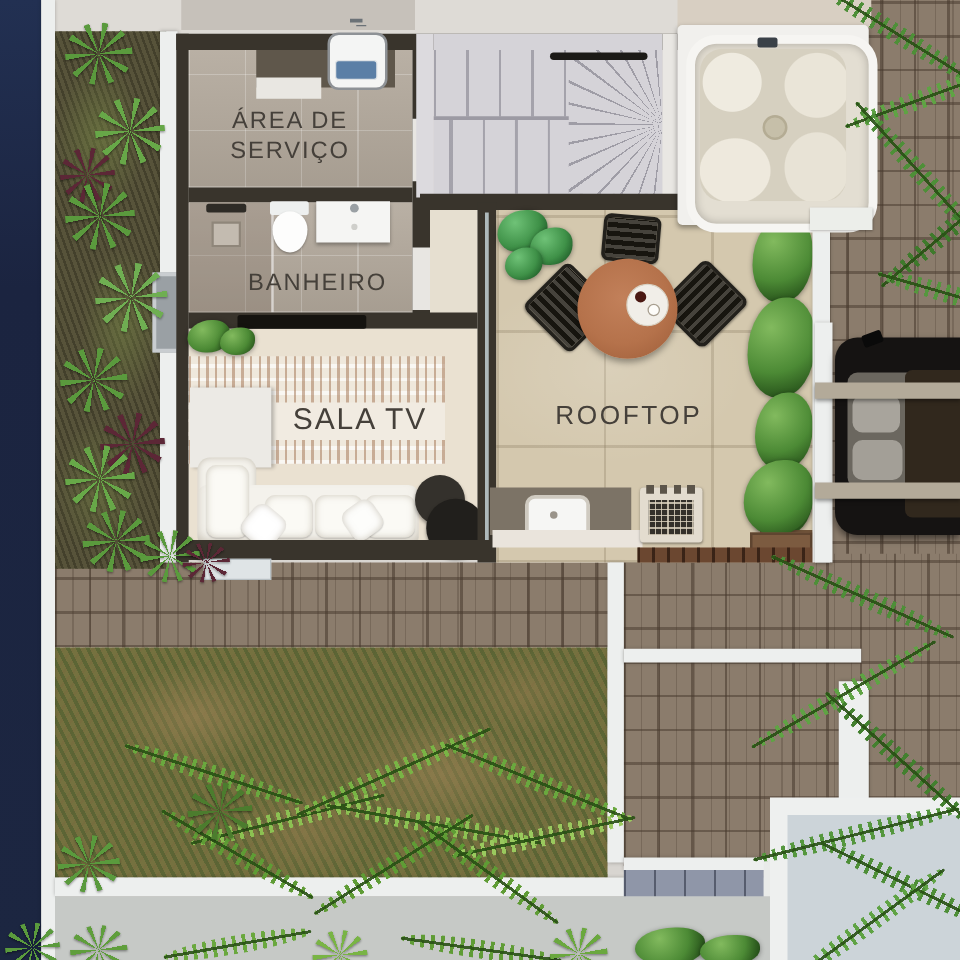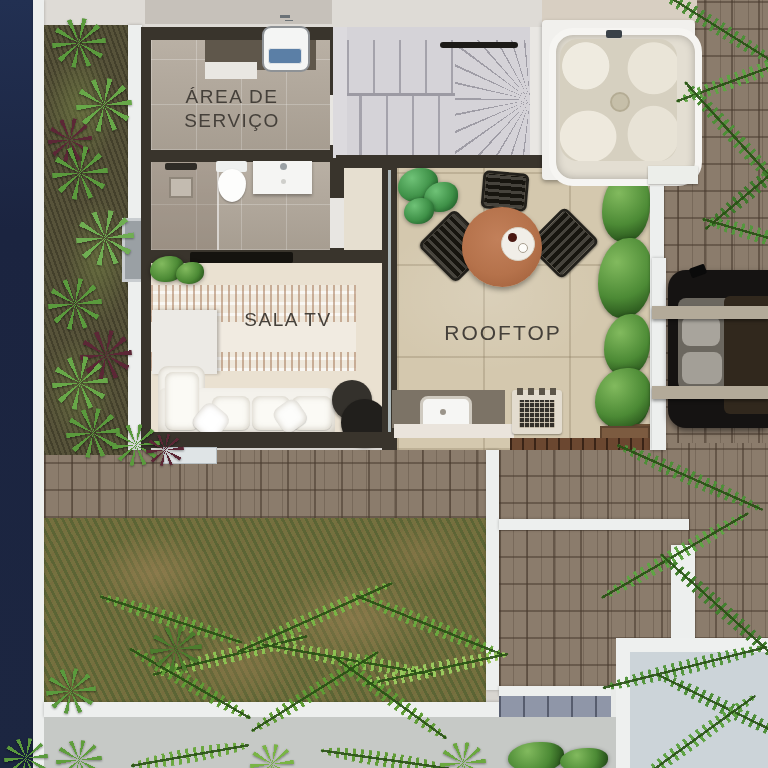--- a/index.html
+++ b/index.html
@@ -90,20 +90,21 @@
   <div class="abs wall-dark" style="left:151px;top:150px;width:179px;height:12px;"></div>
   <div class="abs tile-gray" style="left:151px;top:162px;width:179px;height:88px;"></div>
   <div class="abs" style="left:151px;top:162px;width:66px;height:88px;background:rgba(120,105,90,.25);border-right:2px solid rgba(255,255,255,.6);"></div>
   <div class="abs" style="left:165px;top:163px;width:32px;height:7px;background:#2e2b26;border-radius:2px;"></div>
   <div class="abs" style="left:169px;top:177px;width:20px;height:17px;background:#c3bbb0;border:2px solid #8f867a;"></div>
   <div class="abs" style="left:216px;top:161px;width:31px;height:11px;background:#eef0ef;border-radius:2px;"></div>
   <div class="abs" style="left:218px;top:169px;width:28px;height:33px;background:#fdfdfc;border-radius:50% 50% 50% 50%/44% 44% 56% 56%;box-shadow:0 1px 2px rgba(0,0,0,.3);"></div>
   <div class="abs" style="left:253px;top:161px;width:59px;height:33px;background:#f5f5f3;box-shadow:0 2px 3px rgba(0,0,0,.3);"></div>
   <div class="abs circle" style="left:280px;top:163px;width:7px;height:7px;background:#9aa0a4;"></div>
   <div class="abs circle" style="left:281px;top:179px;width:5px;height:5px;background:#cfcfcb;"></div>
+  <div class="room-label" style="left:254px;top:227px;font-size:19px;">BANHEIRO</div>
 
   <div class="abs wall-dark" style="left:330px;top:40px;width:14px;height:222px;"></div>
   <div class="abs" style="left:330px;top:95px;width:14px;height:50px;background:#e8e6e2;"></div>
   <div class="abs" style="left:330px;top:198px;width:14px;height:50px;background:#e8e6e2;"></div>
   <div class="abs cream" style="left:344px;top:162px;width:38px;height:100px;background:#e6dfd0;"></div>
 
   <div class="abs wall-dark" style="left:151px;top:250px;width:231px;height:13px;"></div>
   <div class="abs cream" style="left:151px;top:263px;width:231px;height:169px;"></div>
   <div class="abs rug" style="left:151px;top:285px;width:205px;height:86px;"></div>
   <div class="abs" style="left:151px;top:322px;width:205px;height:30px;background:#f1ebe1;"></div>
@@ -114,21 +115,21 @@
   <div class="abs cushion" style="left:165px;top:372px;width:34px;height:58px;"></div>
   <div class="abs cushion" style="left:212px;top:396px;width:38px;height:34px;"></div>
   <div class="abs cushion" style="left:252px;top:396px;width:38px;height:34px;"></div>
   <div class="abs cushion" style="left:292px;top:396px;width:40px;height:34px;"></div>
   <div class="abs cushion" style="left:196px;top:406px;width:30px;height:30px;transform:rotate(40deg);background:#ffffff;"></div>
   <div class="abs cushion" style="left:276px;top:402px;width:28px;height:28px;transform:rotate(-35deg);background:#fdfdfb;"></div>
   <div class="abs circle" style="left:332px;top:380px;width:40px;height:40px;background:#34312c;box-shadow:0 2px 3px rgba(0,0,0,.4);"></div>
   <div class="abs circle" style="left:341px;top:399px;width:47px;height:47px;background:#211f1c;box-shadow:0 2px 3px rgba(0,0,0,.45);"></div>
   <div class="abs leafblob blob" style="left:150px;top:256px;width:34px;height:26px;"></div>
   <div class="abs leafblob blob" style="left:176px;top:262px;width:28px;height:22px;"></div>
-  <div class="room-label" style="left:288px;top:320px;font-size:19px;text-align:right;">SALA TV</div>
+  <div class="room-label" style="left:288px;top:336px;font-size:24px;text-align:right;">SALA TV</div>
 
   <div class="abs" style="left:333px;top:27px;width:14px;height:131px;background:#dcdade;"></div>
   <div class="abs stairs" style="left:347px;top:27px;width:183px;height:131px;"></div>
   <div class="abs treads" style="left:347px;top:40px;width:183px;height:53px;"></div>
   <div class="abs" style="left:347px;top:93px;width:183px;height:3px;background:rgba(110,108,120,.55);"></div>
   <div class="abs treads" style="left:347px;top:96px;width:183px;height:59px;background-position:13px 0;"></div>
   <div class="abs fan" style="left:455px;top:40px;width:75px;height:115px;background-color:#d5d3d8;"></div>
   <div class="abs" style="left:440px;top:42px;width:78px;height:6px;background:#1c1a17;border-radius:3px;"></div>
   <div class="abs" style="left:530px;top:27px;width:12px;height:131px;background:#e9e7e3;"></div>
   <div class="abs wall-dark" style="left:336px;top:155px;width:212px;height:13px;"></div>

